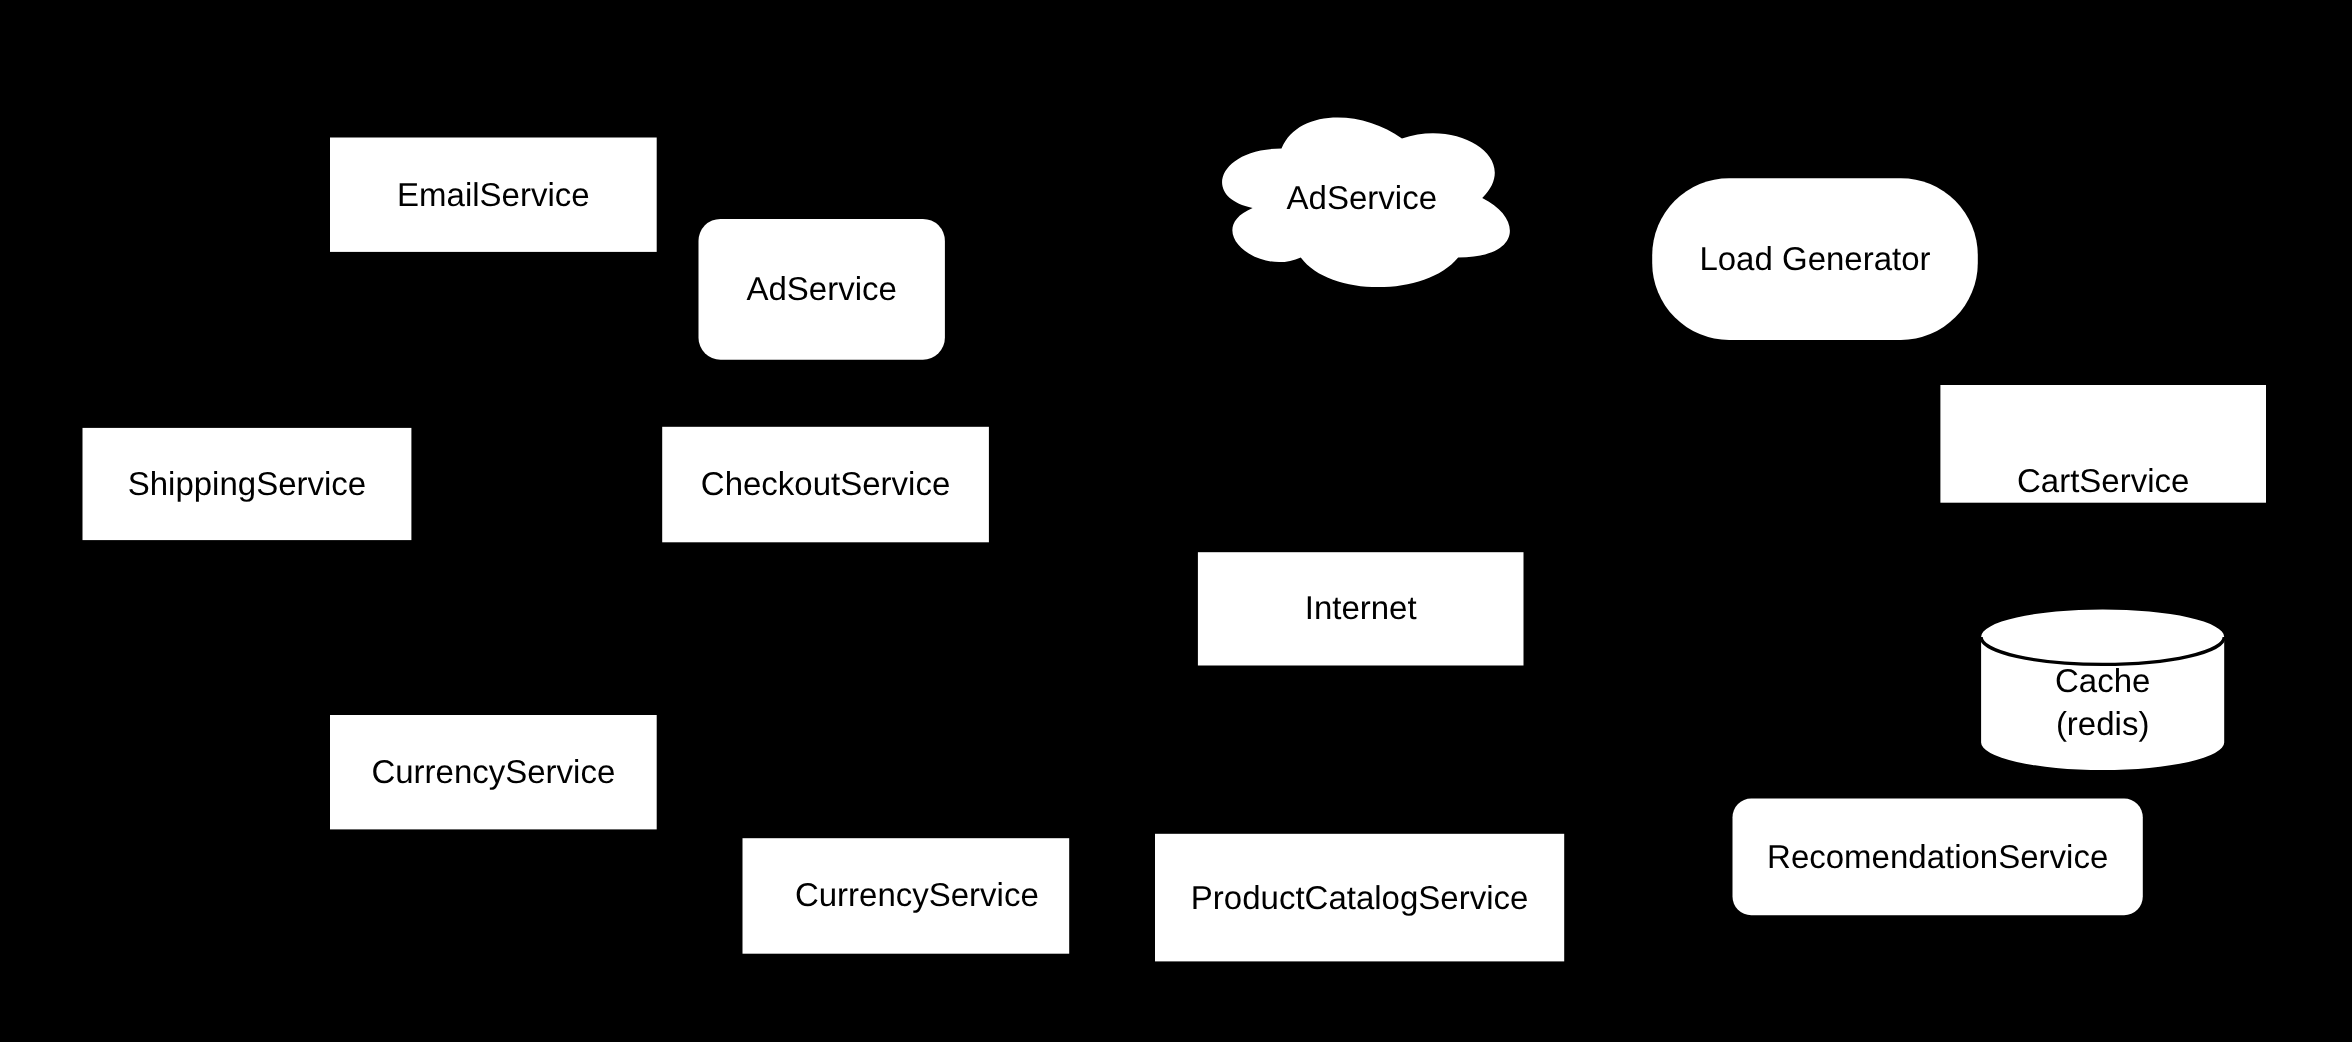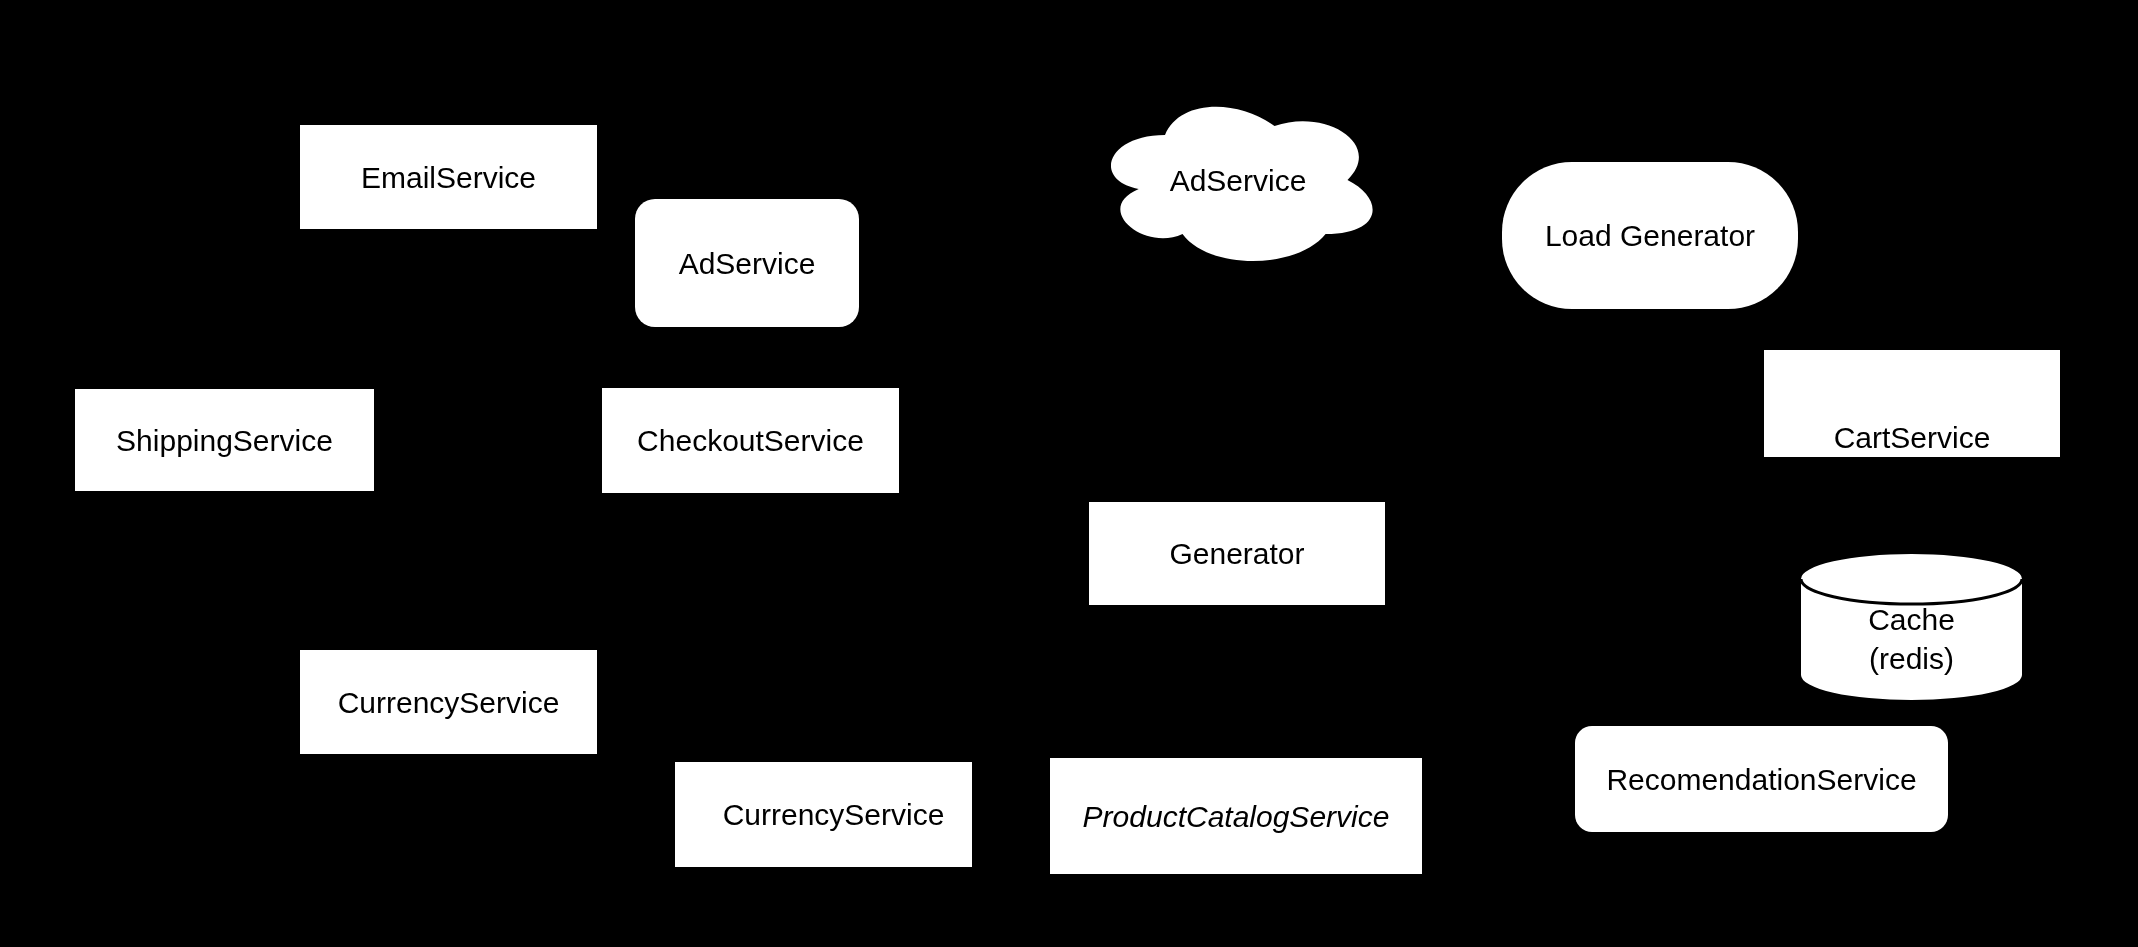--- a/index.html
+++ b/index.html
@@ -48,21 +48,21 @@
   .n-loadgen      { left: 1502px; top: 123px; width: 296px; height: 147px;
                     background: #ffffff; border-radius: 70px; margin-top: 39px; }
   .n-payment      { left: 75px;   top: 389px; width: 299px; height: 102px; }
   .n-checkout     { left: 602px;  top: 388px; width: 297px; height: 105px; }
   .n-cart         { left: 1764px; top: 350px; width: 296px; height: 107px; align-items: flex-end; }
   .n-frontend     { left: 1089px; top: 502px; width: 296px; height: 103px; }
   .n-cache        { left: 1800px; top: 552px; width: 223px; height: 150px;
                     padding-top: 24px; }
   .n-shipping     { left: 300px;  top: 650px; width: 297px; height: 104px; }
   .n-currency     { left: 675px;  top: 762px; width: 297px; height: 105px; padding-left: 20px; }
-  .n-product      { left: 1050px; top: 758px; width: 372px; height: 116px; font-style: italic; }
+  .n-product      { left: 1050px; top: 758px; width: 372px; height: 116px; }
   .n-recomendation{ left: 1575px; top: 726px; width: 373px; height: 106px; border-radius: 17px; }
 </style>
 </head>
 <body>
 
 <div class="stage">
 
   <div class="node rect n-email">
     <span class="node-label">EmailService</span>
   </div>
@@ -89,21 +89,21 @@
 
   <div class="node rect n-checkout">
     <span class="node-label">CheckoutService</span>
   </div>
 
   <div class="node rect n-cart">
     <span class="node-label">CartService</span>
   </div>
 
   <div class="node rect n-frontend">
-    <span class="node-label">Generator</span>
+    <span class="node-label">Internet</span>
   </div>
 
   <div class="node n-cache">
     <svg class="shape-svg" viewBox="0 0 223 150" preserveAspectRatio="none" aria-hidden="true">
       <path d="M1,27 A110.5,25 0 0 1 222,27 L222,123 A110.5,25 0 0 1 1,123 Z" fill="#ffffff"></path>
       <path d="M1,27 A110.5,25 0 0 0 222,27" fill="none" stroke="#000000" stroke-width="3"></path>
     </svg>
     <span class="node-label">Cache
 (redis)</span>
   </div>

